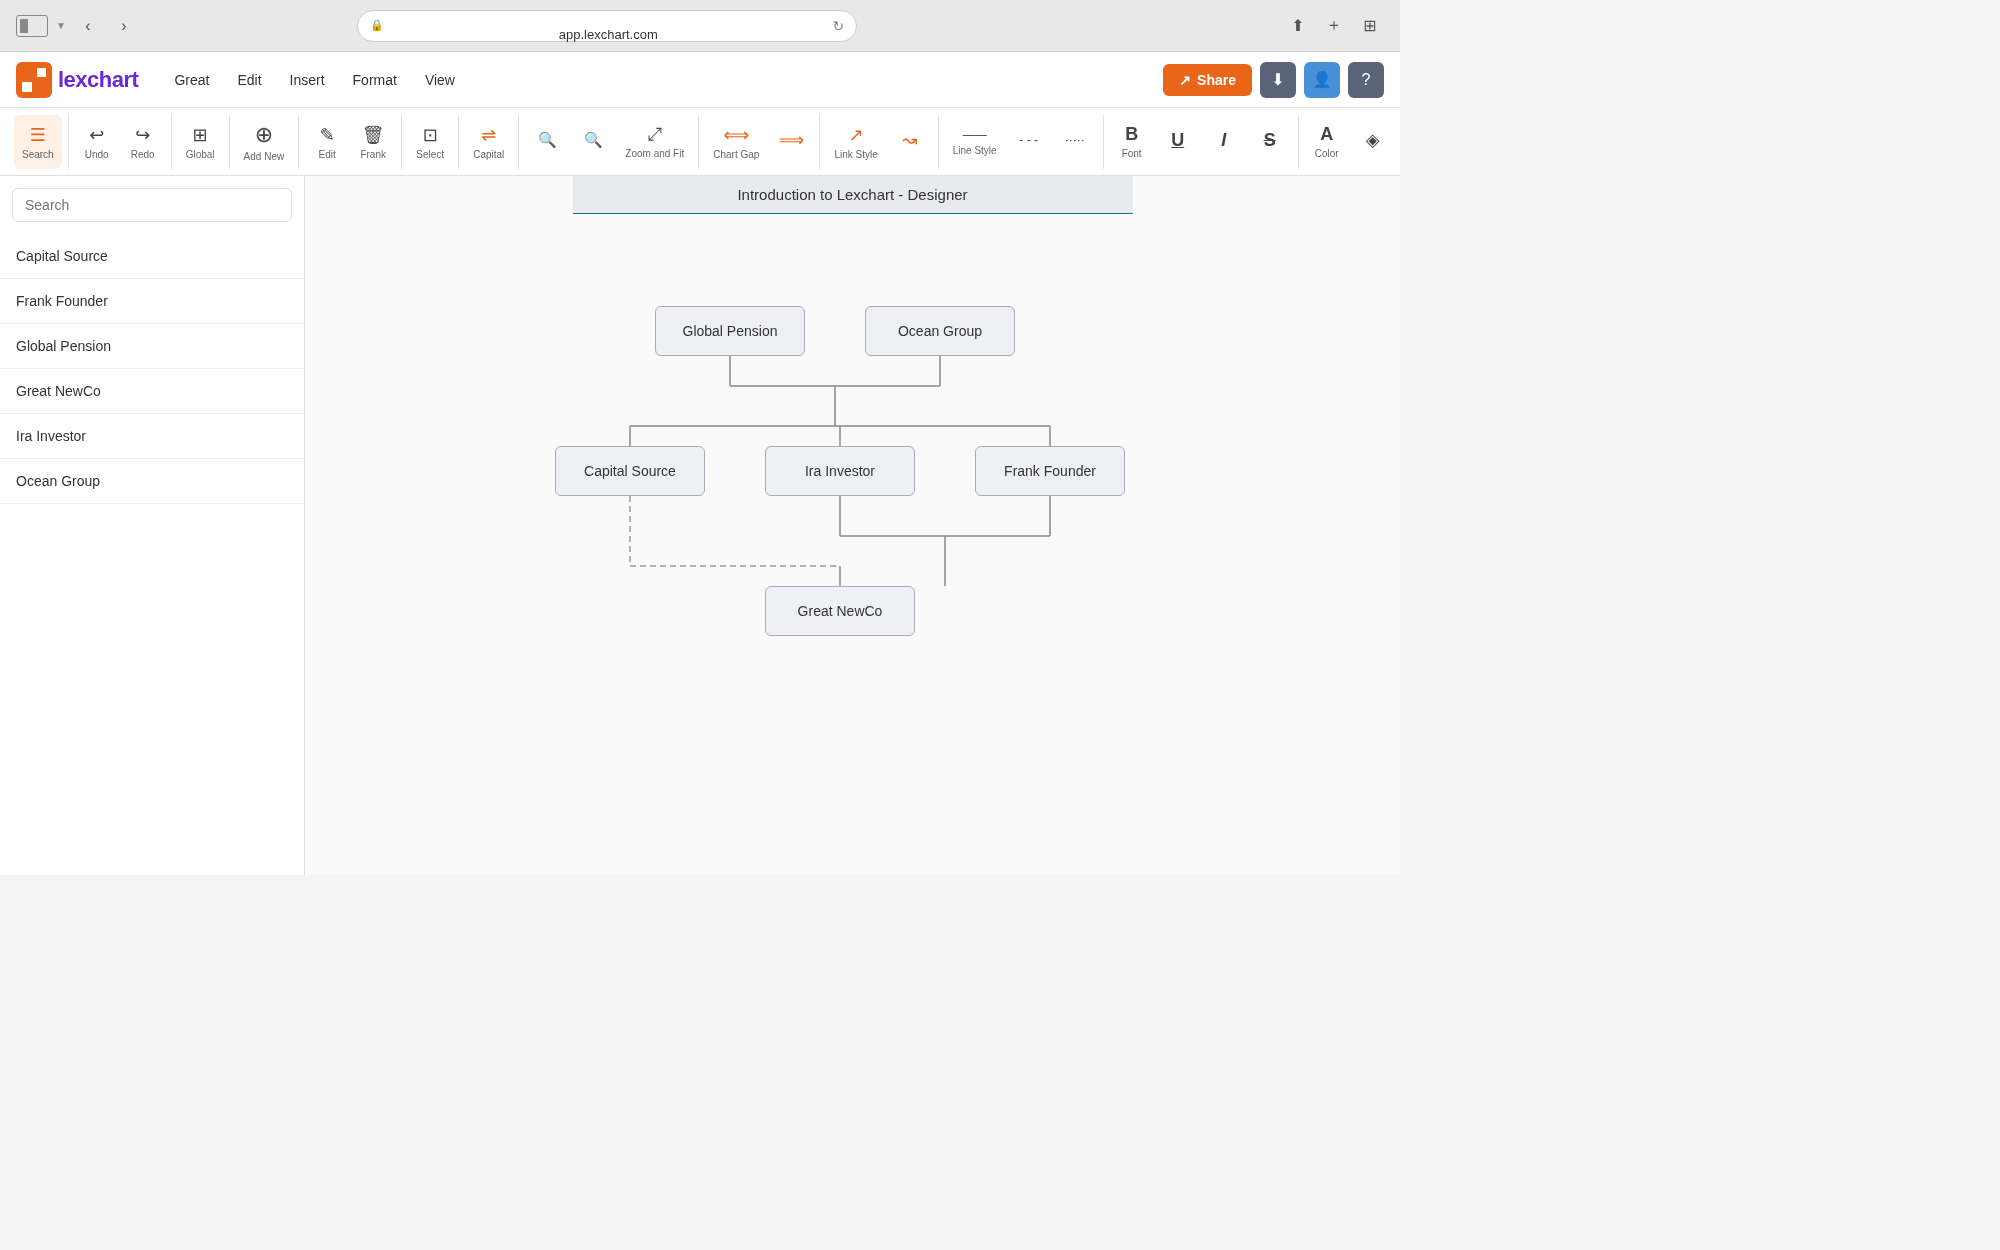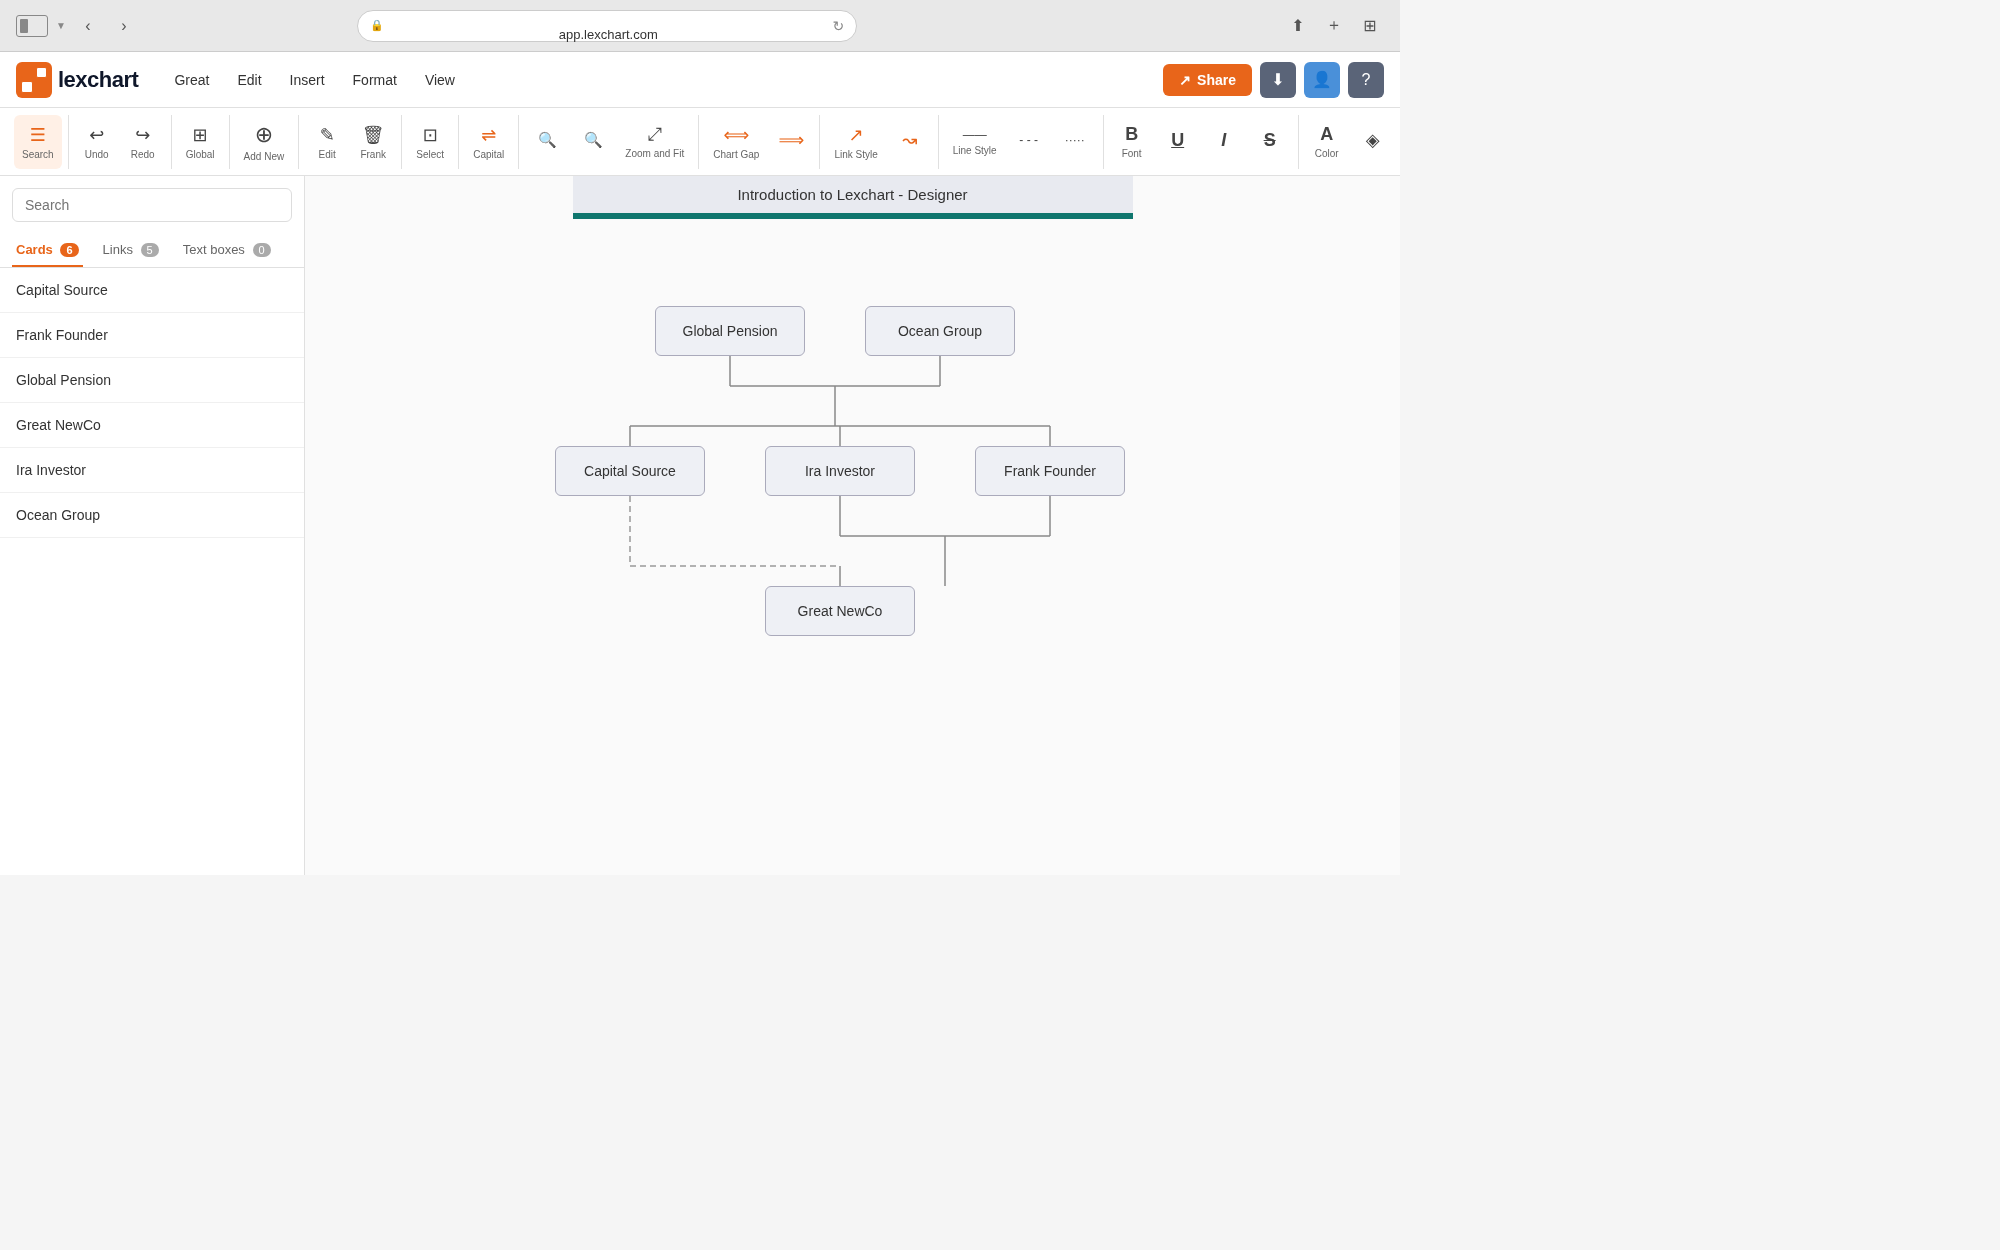--- a/index.html
+++ b/index.html
@@ -62,21 +62,21 @@
     .logo-icon {
       width: 36px; height: 36px;
       background: #E8651A;
       border-radius: 6px;
       display: grid;
       grid-template-columns: 1fr 1fr;
       gap: 3px;
       padding: 5px;
     }
     .logo-cell { background: white; border-radius: 2px; }
-    .logo-text { font-size: 22px; font-weight: 700; color: #0f172a; letter-spacing: -0.5px; }
+    .logo-text { font-size: 22px; font-weight: 700; color: #6d28d9; letter-spacing: -0.5px; }
     .menu-items { display: flex; gap: 4px; align-items: center; flex: 1; }
     .menu-item {
       padding: 6px 12px;
       font-size: 14px;
       color: #333;
       cursor: pointer;
       border-radius: 4px;
     }
     .topbar-actions { display: flex; gap: 8px; align-items: center; margin-left: auto; }
     .share-btn {
@@ -212,21 +212,21 @@
       background: #e8eaf0;
       text-align: center;
       padding: 10px 20px;
       font-size: 15px;
       color: #333;
       position: absolute;
       top: 0;
       left: 50%;
       transform: translateX(-50%);
       width: 560px;
-      border-bottom: 6px solid #0f766e;
+      border-bottom: 1px solid #0f766e;
     }
 
     
     .chart-container {
       position: absolute;
       top: 50px;
       left: 0; right: 0; bottom: 0;
     }
     .node {
       position: absolute;
@@ -449,34 +449,20 @@
         <span class="label"></span>
       </button>
     </div>
 
   </div>
 
   <div class="main">
 
     <div class="sidebar">
       <input class="search-box" type="text" placeholder="Search" style="">
-      <div class="sidebar-tabs">
-        <div class="sidebar-tab active">
-          <span>Cards</span>
-          <span class="badge">6</span>
-        </div>
-        <div class="sidebar-tab">
-          <span>Links</span>
-          <span class="badge gray">5</span>
-        </div>
-        <div class="sidebar-tab">
-          <span>Text boxes</span>
-          <span class="badge gray">0</span>
-        </div>
-      </div>
       <div class="sidebar-list">
         <div class="sidebar-item">
           <span>Capital Source</span>
         </div>
         <div class="sidebar-item">
           <span>Frank Founder</span>
         </div>
         <div class="sidebar-item">
           <span>Global Pension</span>
         </div>

